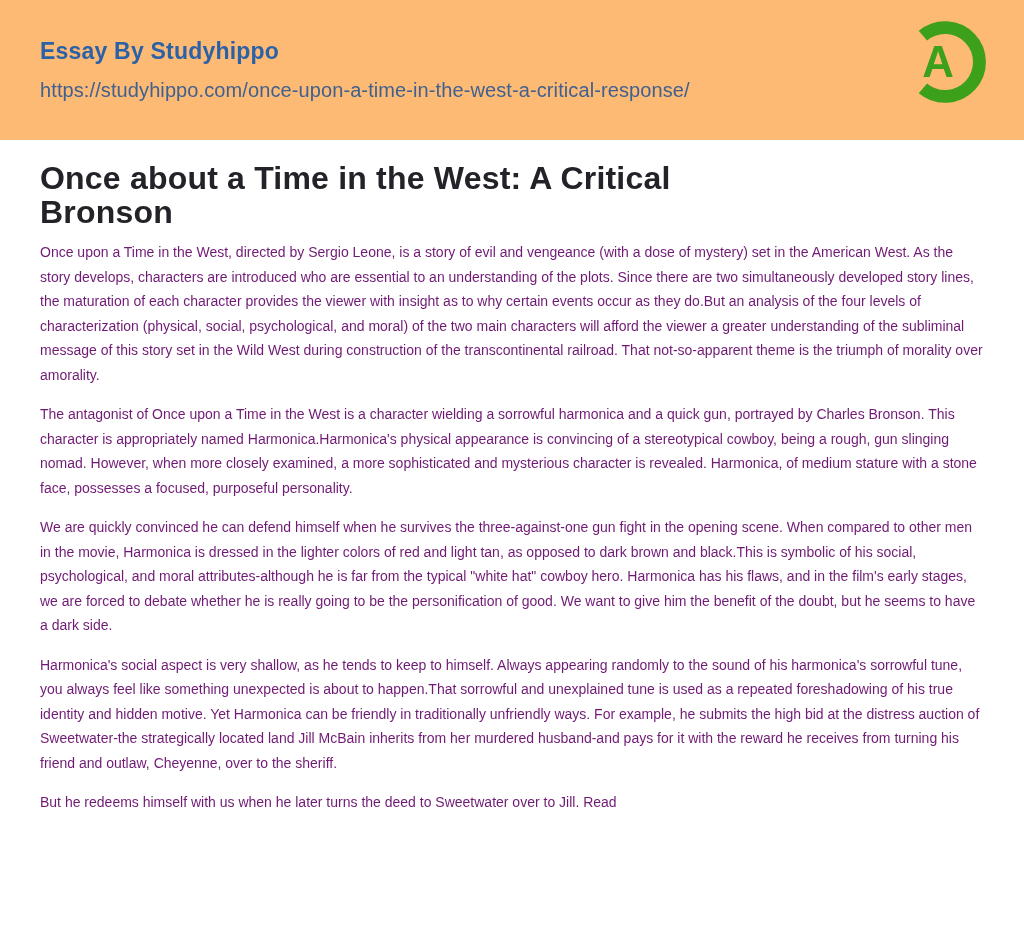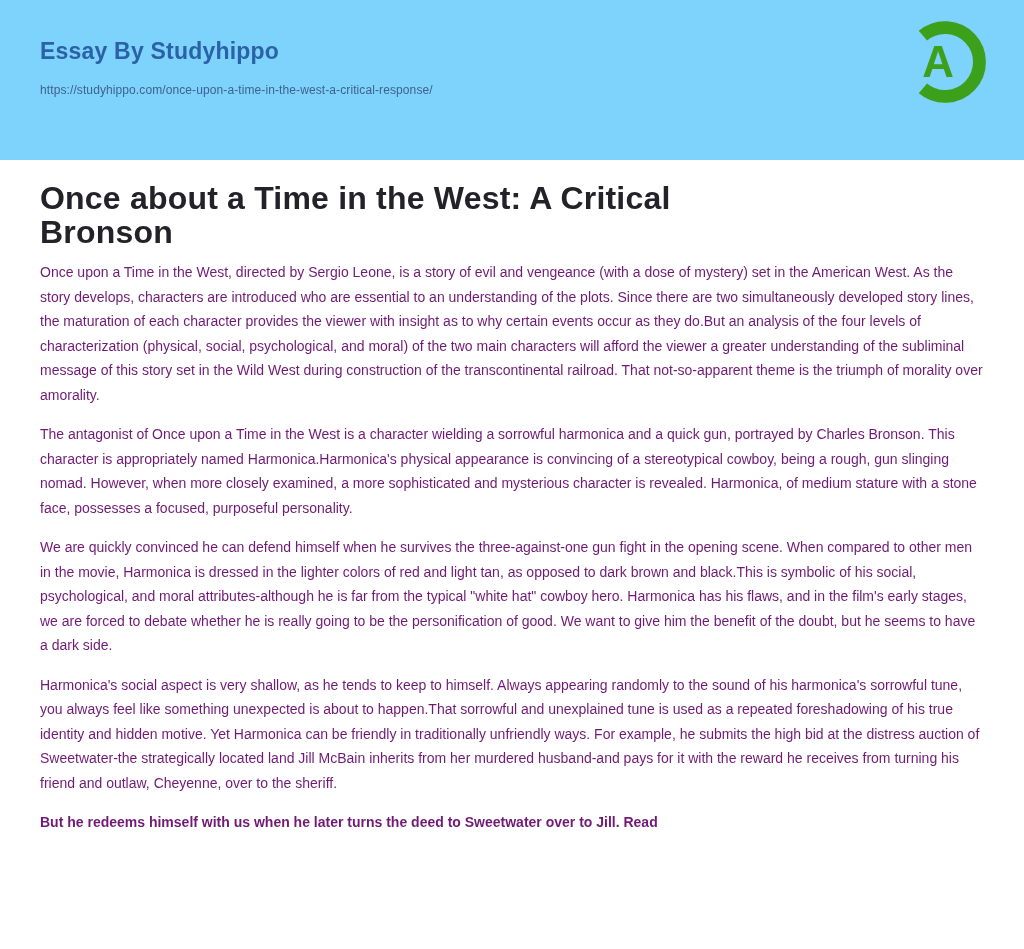--- a/index.html
+++ b/index.html
@@ -10,34 +10,34 @@
     font-family: "Liberation Sans", sans-serif;
   }
   body {
     width: 1024px;
     min-height: 949px;
     position: relative;
   }
   
   .header {
     position: relative;
-    height: 160px;
-    background: #7dd3fc;
+    height: 140px;
+    background: #fdba74;
     padding: 37px 140px 0 40px;
   }
   .brand {
     font-size: 23px;
     line-height: 28px;
     font-weight: 700;
     color: #2b61a6;
     letter-spacing: 0.2px;
   }
   .url {
     margin-top: 15px;
-    font-size: 12px;
+    font-size: 20px;
     line-height: 20px;
     color: #40618f;
     letter-spacing: 0.1px;
     text-decoration: none;
     display: block;
   }
   .logo {
     position: absolute;
     top: 19px;
     right: 36px;
@@ -61,21 +61,21 @@
     color: #232228;
     letter-spacing: 0.2px;
   }
   .title span { display: block; }
   .para {
     margin: 0 0 15px 0;
     font-size: 14px;
     line-height: 24.5px;
     color: #701a75;
   }
-  .para:last-child { margin-bottom: 0; font-weight: bold; }
+  .para:last-child { margin-bottom: 0; }
 </style>
 </head>
 <body>
 
 <div class="header">
   <div class="brand">Essay By Studyhippo</div>
   <a class="url">https://studyhippo.com/once-upon-a-time-in-the-west-a-critical-response/</a>
   <div class="logo">
     <svg viewBox="0 0 100 100" aria-hidden="true">
       <path d="M 24.3 19.4 A 40 40 0 1 1 24.3 80.6" fill="none" stroke="#3da01a" stroke-width="15" stroke-linecap="butt"></path>

